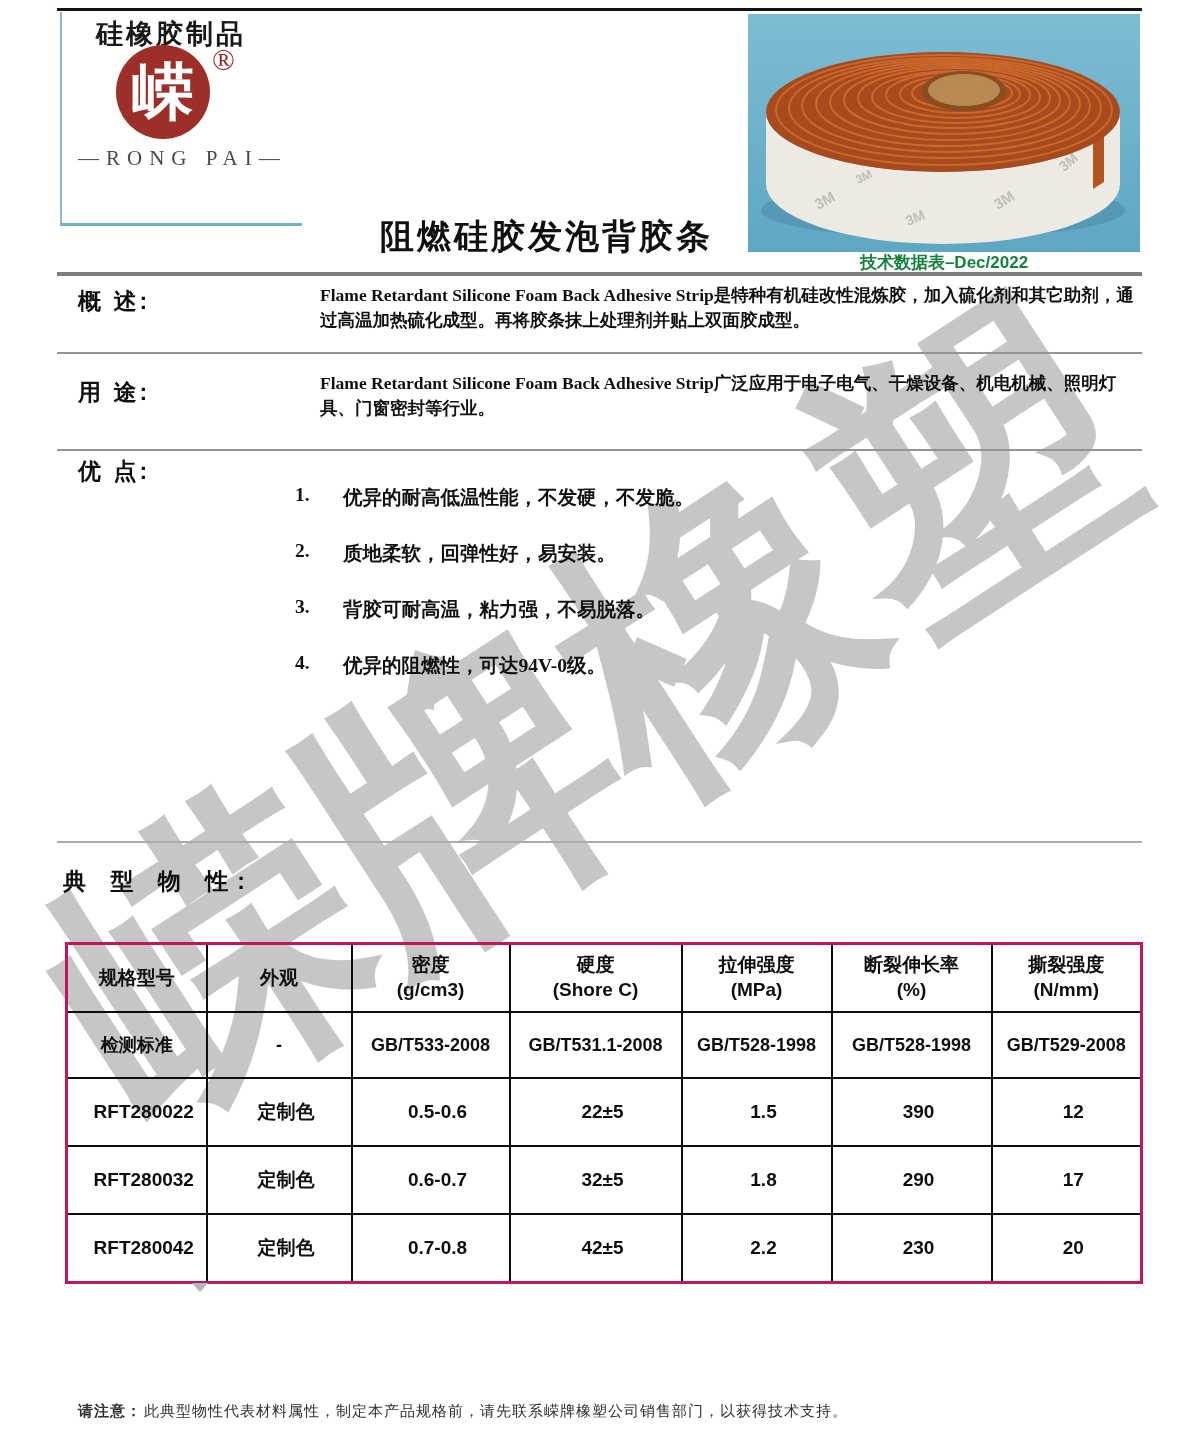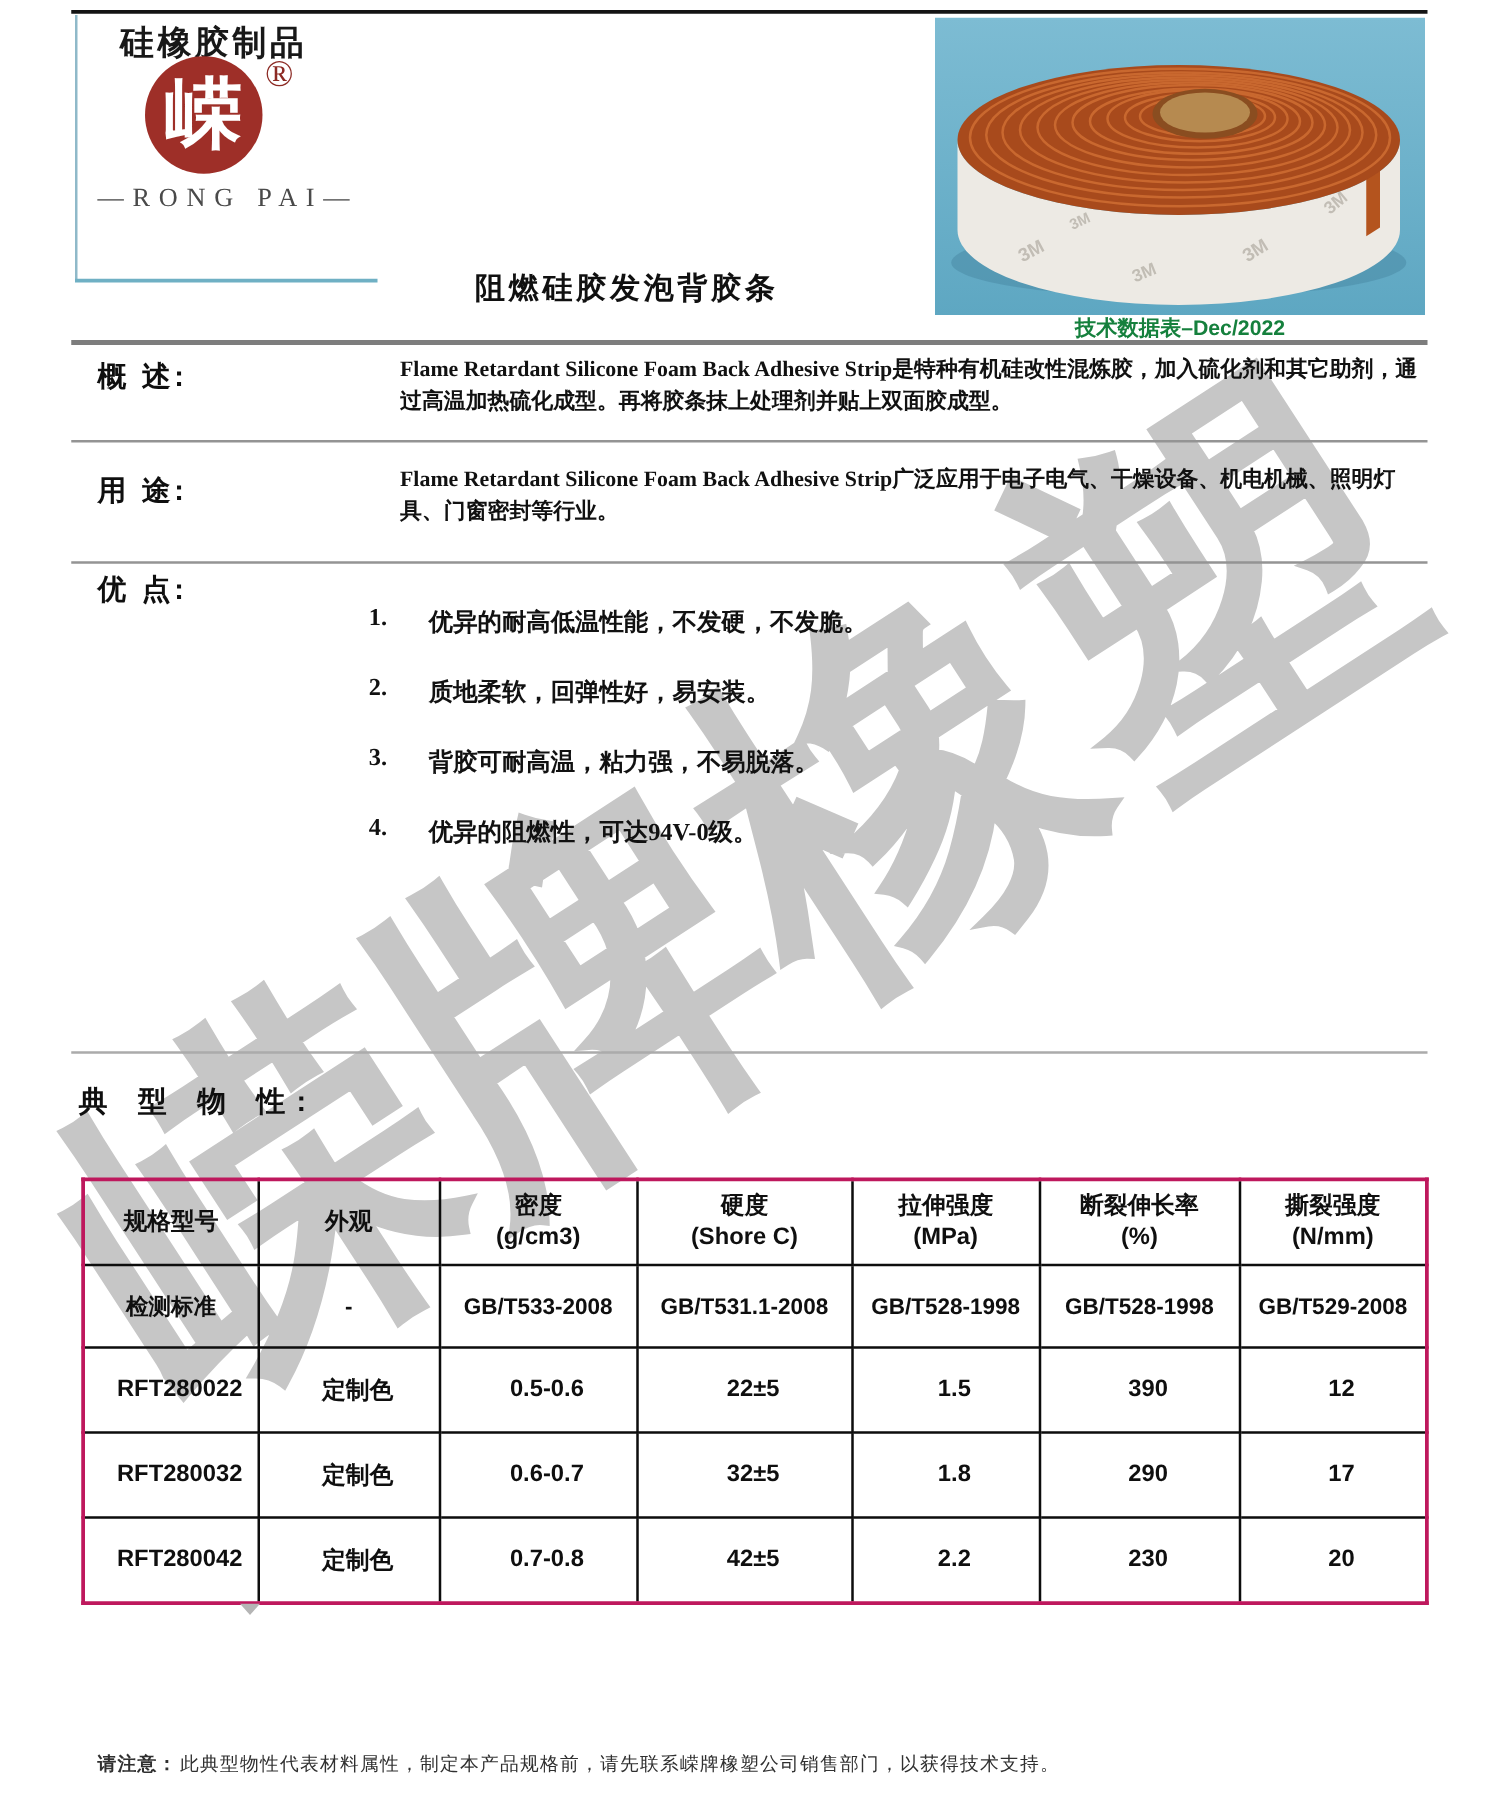--- a/index.html
+++ b/index.html
@@ -24,21 +24,21 @@
   #logo-mark{left:116px;top:45px;width:150px;height:96px;}
   #logo-circle{position:absolute;left:0;top:0;width:94px;height:94px;border-radius:50%;
                background:#9e2f28;display:flex;align-items:center;justify-content:center;}
   #logo-glyph{color:#ffffff;font-size:62px;font-weight:bold;line-height:1;
               font-family:"Liberation Serif",serif;}
   #registered-mark{position:absolute;left:96px;top:-2px;font-size:30px;color:#8c2a24;
                    font-family:"Liberation Serif",serif;}
   #logo-subtext{left:78px;top:146px;font-size:21px;letter-spacing:7px;color:#4a4a4a;
                 font-family:"Liberation Serif",serif;}
   #title-en{left:74px;top:174px;font-size:25px;font-weight:bold;color:#101010;}
-  #title-cn{left:380px;top:214px;font-size:24px;font-weight:bold;letter-spacing:3px;color:#101010;}
+  #title-cn{left:380px;top:214px;font-size:34px;font-weight:bold;letter-spacing:3px;color:#101010;}
   
   #photo{left:748px;top:14px;width:392px;height:238px;}
   #photo-caption{left:748px;top:251px;width:392px;text-align:center;font-size:17px;
                  font-weight:bold;color:#15803d;}
   
   .section-label{font-size:23px;font-weight:bold;letter-spacing:3px;color:#0f0f0f;}
   .body-text{font-family:"Liberation Serif",serif;font-weight:bold;font-size:17.5px;
              line-height:1.42;color:#111111;}
   #overview-label{left:78px;top:286px;}
   #overview-text{left:320px;top:283px;width:818px;}

